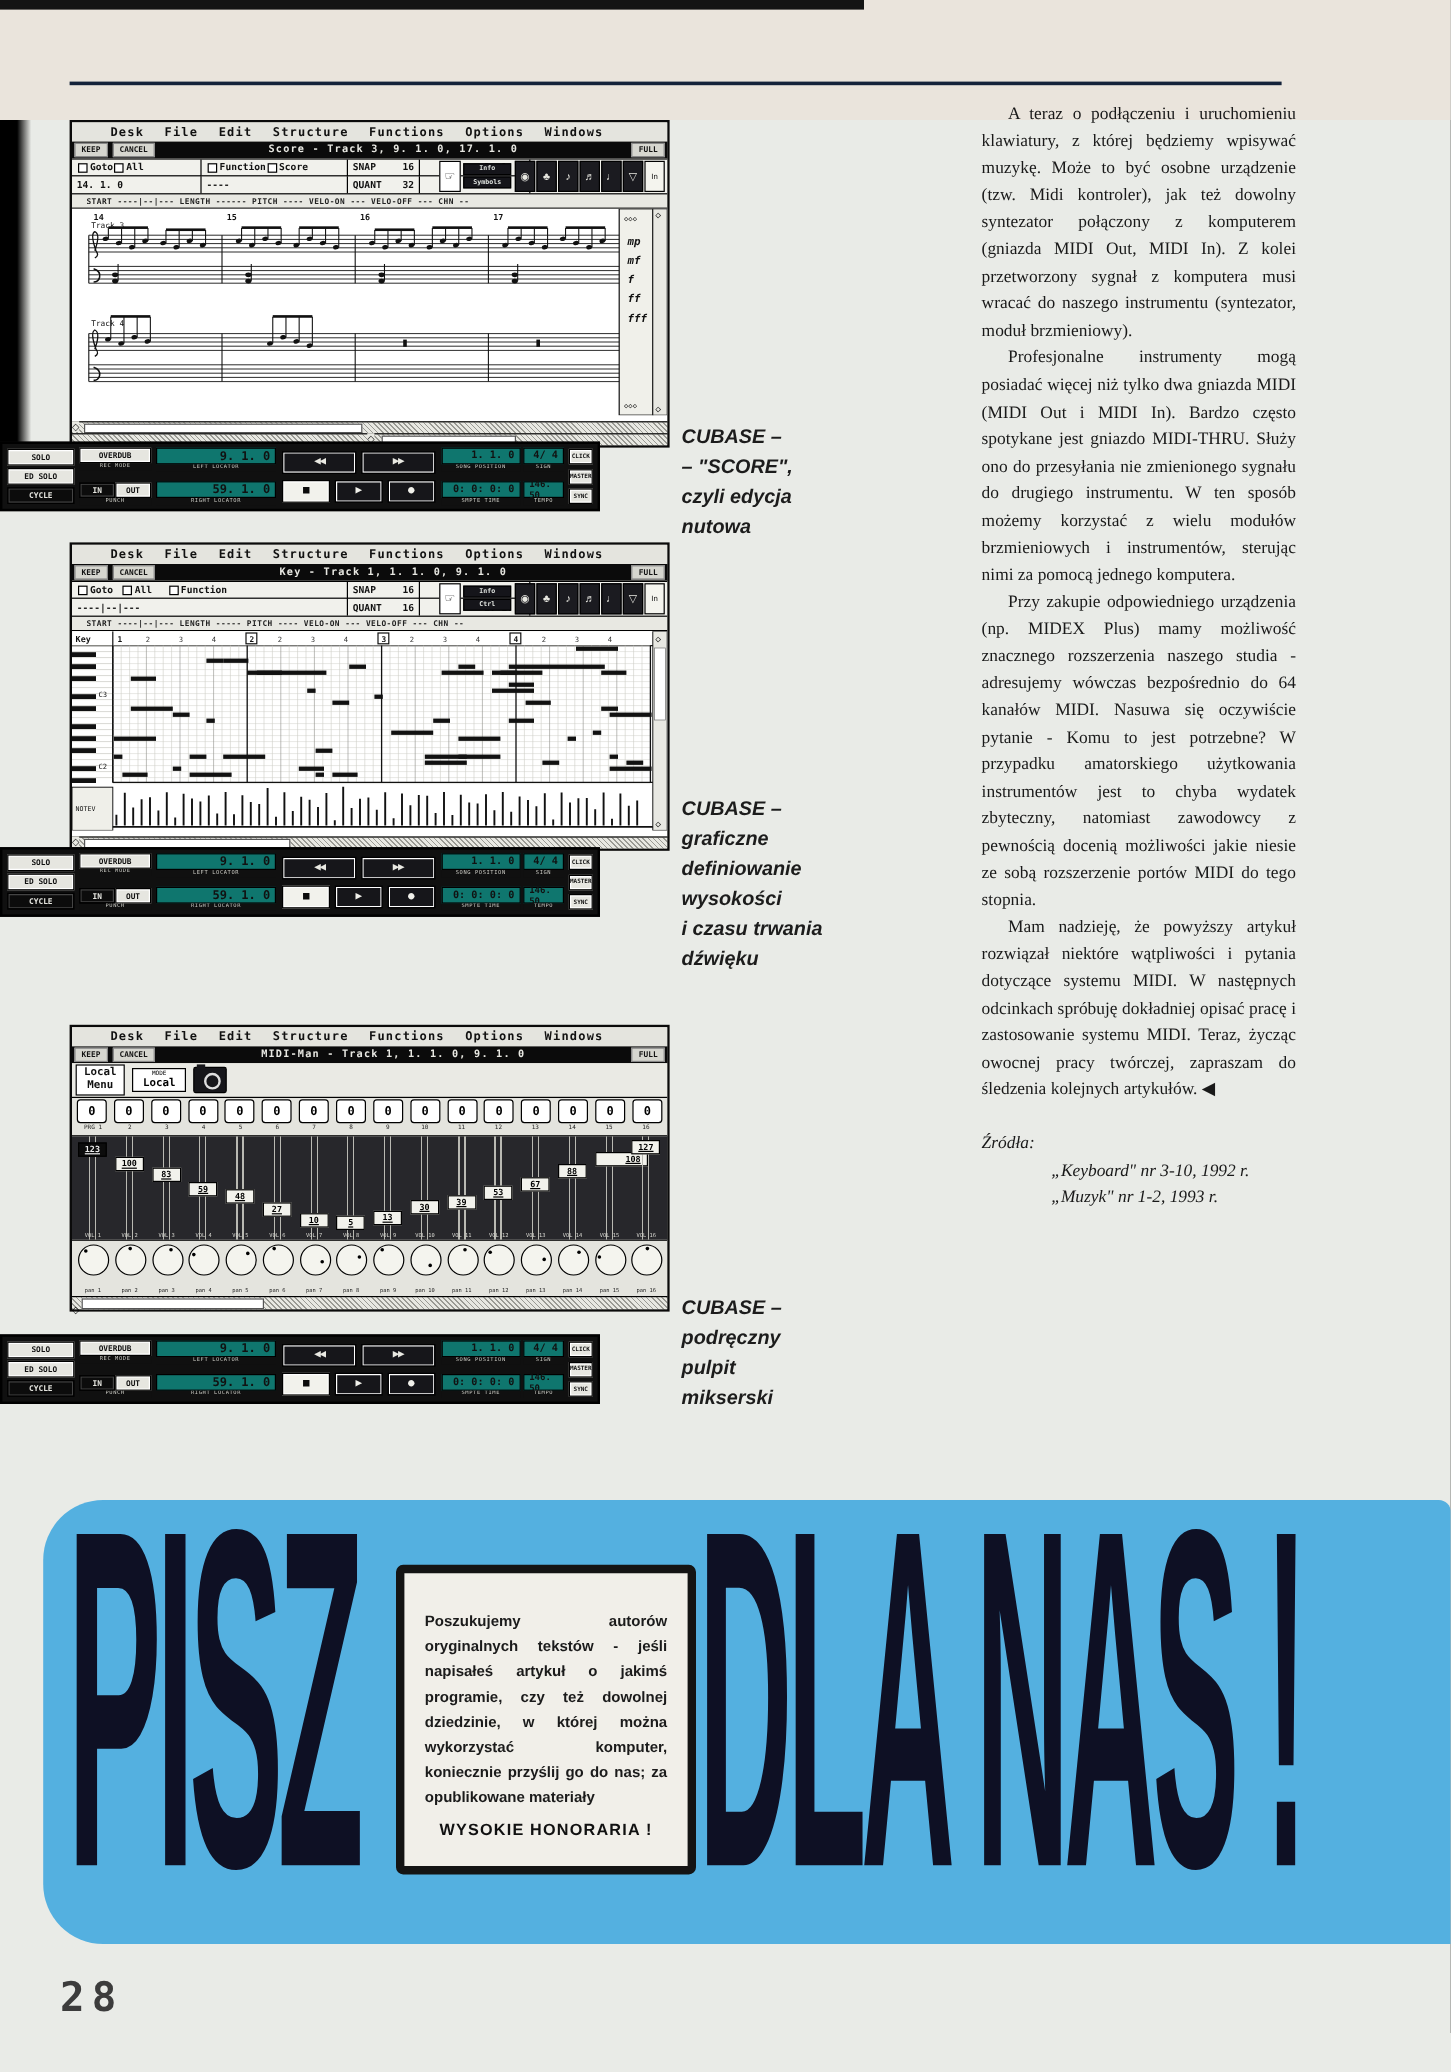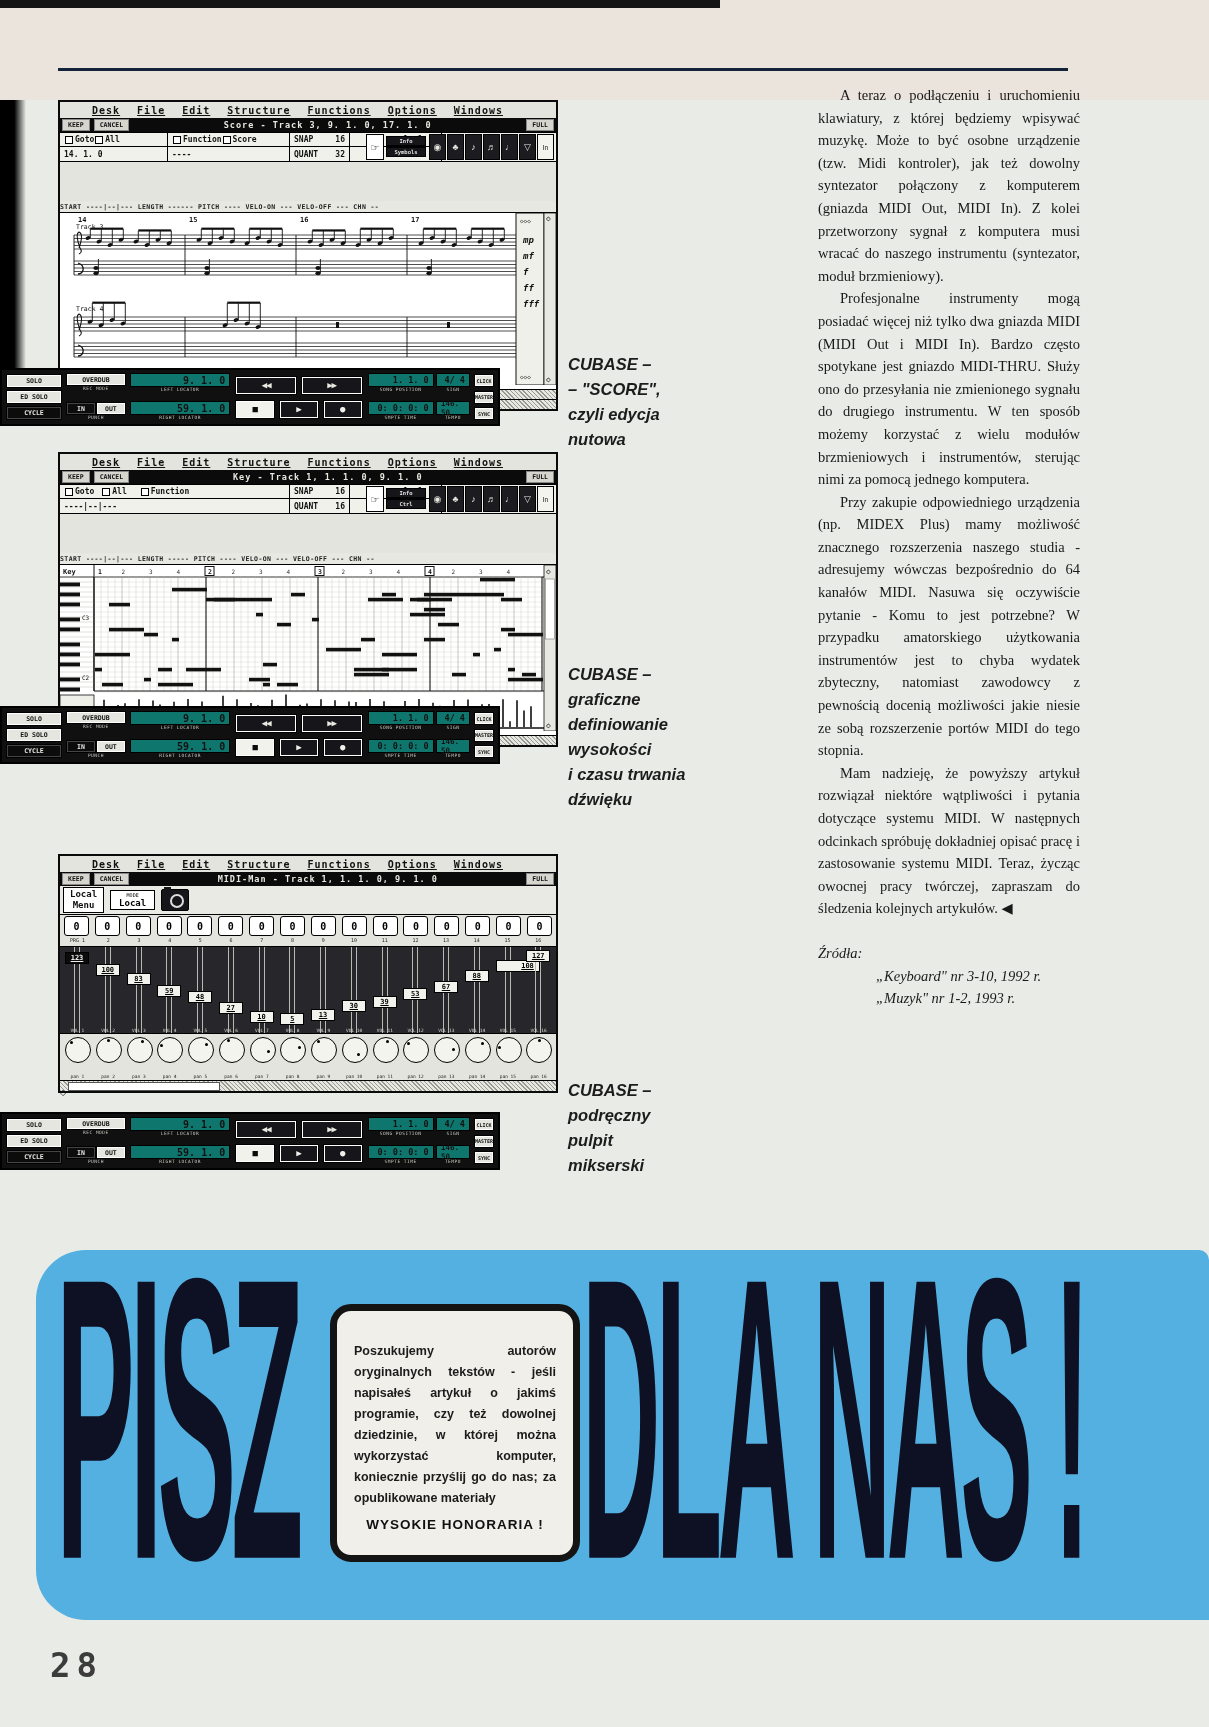--- a/index.html
+++ b/index.html
@@ -9,40 +9,40 @@
   
   .edge-tl{left:0;top:0;width:26px;height:398px;background:linear-gradient(to right,#000 55%,rgba(0,0,0,0));}
   .edge-bl{left:0;top:1555;width:12px;height:172px;background:linear-gradient(to right,#000 40%,rgba(0,0,0,0));}
   .edge-bottom{left:0;top:1719;width:720px;height:8px;background:#141414;}
   .understrip{left:0;top:1620;width:1209px;height:100px;background:#eae4dc;}
   .rule-top{left:58px;top:68px;width:1010px;height:3px;background:#15233a;}
 
   
   .gwin{left:58px;width:500px;background:#e4e4de;border:2px solid #0a0a0a;box-sizing:border-box;}
   .menubar{height:16px;display:flex;align-items:center;padding-left:32px;background:#e4e4de;}
-  .gm-item{font:bold 10px "DejaVu Sans Mono",monospace;color:#111;margin-right:17px;letter-spacing:1px;text-decoration:underline;}
+  .gm-item{font:bold 10px "DejaVu Sans Mono",monospace;color:#111;margin-right:17px;letter-spacing:1px;}
   .titlebar{height:14px;background:#0b0b0b;display:flex;align-items:center;}
   .tb-chip{background:#d6d6cf;color:#111;border:1px solid #888;font:bold 6.5px "DejaVu Sans Mono",monospace;
            padding:1px 5px;margin:0 2px;}
   .tb-title{flex:1;text-align:center;color:#e8e8e2;font:bold 8.5px "DejaVu Sans Mono",monospace;letter-spacing:1px;}
   .toolrows{position:relative;background:#f1f1ec;border-top:1px solid #000;border-bottom:1px solid #000;}
   .trow{height:14px;display:flex;font:bold 8px "DejaVu Sans Mono",monospace;color:#111;align-items:center;}
   .trow>.cell{height:100%;display:flex;align-items:center;padding:0 4px;border-right:1px solid #000;box-sizing:border-box;}
   .trow:first-child>.cell{border-bottom:1px solid #000;}
   .cbx{width:6px;height:6px;border:1px solid #000;display:inline-block;margin:0 2px 0 1px;background:#fff;}
   .icon-cluster{position:absolute;right:2px;top:1px;height:26px;display:flex;align-items:center;}
   .hand-box{width:16px;height:24px;border:1px solid #000;background:#fff;display:flex;align-items:center;justify-content:center;
             font-size:10px;margin-right:2px;}
   .infoctrl{display:flex;flex-direction:column;margin-right:2px;}
   .ic-chip{background:#15151a;color:#dfe3de;font:bold 5.5px "DejaVu Sans Mono",monospace;border:1px solid #000;
            padding:1px 4px;margin-bottom:1px;text-align:center;min-width:30px;}
   .tool-icon{width:15px;height:24px;border:1px solid #000;background:#1b1b20;color:#e7e7e0;display:flex;
              align-items:center;justify-content:center;font-size:9px;margin-left:1px;}
   .ruler{height:11px;background:#e8e8e2;border-bottom:1px solid #000;font:bold 6.5px "DejaVu Sans Mono",monospace;
-         color:#222;display:flex;align-items:center;padding-left:0;letter-spacing:.4px;white-space:nowrap;overflow:hidden;margin-top:39px;}
+         color:#222;display:flex;align-items:center;padding-left:12px;letter-spacing:.4px;white-space:nowrap;overflow:hidden;}
   .scrollrow{height:9px;background:repeating-linear-gradient(45deg,#9a9a94 0 1px,#e8e8e2 1px 3px);
              border-top:1px solid #000;position:relative;}
   .scrollrow .thumb{position:absolute;left:2px;top:1px;height:6px;width:110px;background:#fff;border:1px solid #555;}
   .scrollrow .dia{position:absolute;top:-1px;font-size:8px;color:#111;background:#e8e8e2;line-height:9px;}
 
   
   .transport{left:58px;width:500px;height:58px;background:#101010;border:2px solid #000;box-sizing:border-box;
              display:flex;align-items:stretch;padding:2px;font-family:"DejaVu Sans Mono",monospace;}
   .tch{border:1px solid #000;background:#e6e6e0;color:#111;font:bold 6.5px "DejaVu Sans Mono",monospace;
        display:flex;align-items:center;justify-content:center;box-shadow:inset 0 0 0 1px #fff;}
@@ -111,21 +111,21 @@
   .art-p.ind{text-indent:22px;}
   .sources{margin-top:22px;font-style:italic;}
   .src-line{padding-left:58px;text-align:left;}
   .src-label{text-align:left;}
 
   
   .banner{left:36px;top:1250px;width:1173px;height:370px;background:#54b0e0;border-radius:50px 10px 0 50px;}
   .bigword{font:bold 118px "Liberation Sans",sans-serif;color:#0e1024;line-height:0.78;white-space:nowrap;
            transform-origin:0 0;letter-spacing:-5px;}
   .sticker{left:330px;top:1304px;width:250px;height:258px;box-sizing:border-box;border:7px solid #141414;
-           border-radius:21px;background:#f1efe9;padding:30px 17px 0;}
+           border-radius:6px;background:#f1efe9;padding:30px 17px 0;}
   .sticker .txt{font:bold 12.5px "Liberation Sans",sans-serif;color:#1b1b1b;line-height:21px;text-align:justify;}
   .sticker .hl{font:bold 13.5px "Liberation Sans",sans-serif;color:#111;text-align:center;margin-top:8px;letter-spacing:1px;}
   .pageno{left:50px;top:1645px;font:bold 34px "DejaVu Sans Mono",monospace;color:#3c3c3c;letter-spacing:6px;}
 </style>
 </head>
 <body>
 
 <div class="page">
   <div class="abs edge-tl"></div>
   <div class="abs edge-bl"></div>

